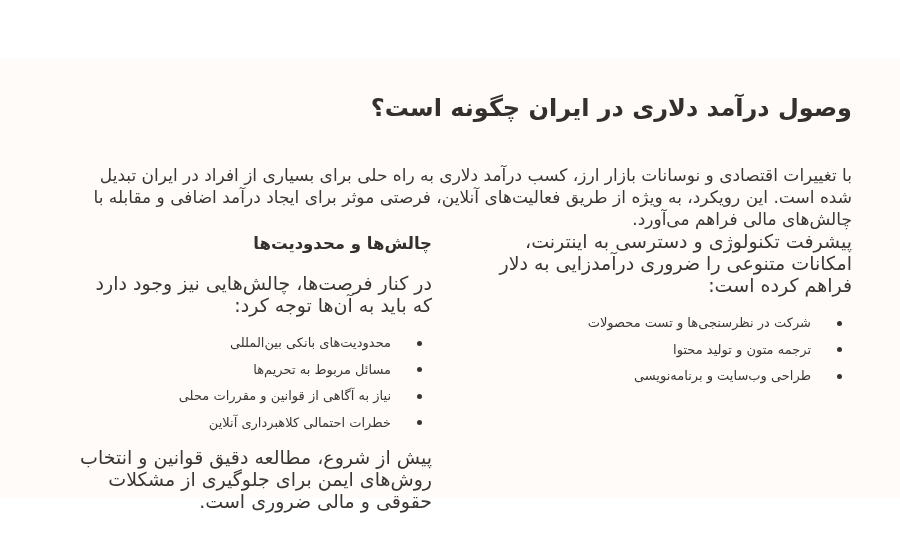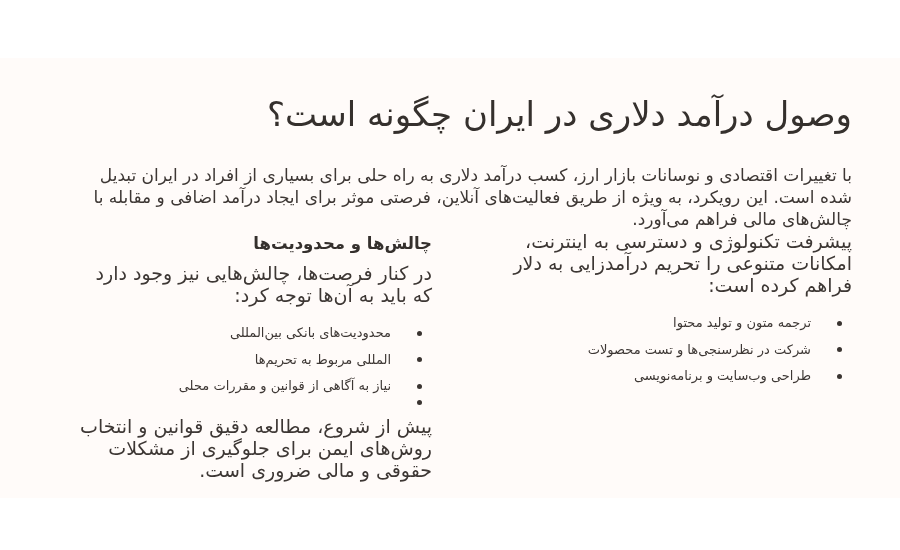--- a/index.html
+++ b/index.html
@@ -25,22 +25,22 @@
     .container {
       position: absolute;
       top: 0;
       right: 48px;
       width: 760px;
     }
     .page-title {
       position: absolute;
       top: 36px;
       right: 0;
-      font-size: 34px;
-      font-weight: normal;
+      font-size: 24px;
+      font-weight: bold;
       color: #35302d;
       white-space: nowrap;
       letter-spacing: -0.5px;
     }
     .intro {
       position: absolute;
       top: 106px;
       right: 0;
       width: 760px;
       font-size: 17px;
@@ -52,21 +52,21 @@
       position: absolute;
       top: 172px;
       width: 365px;
     }
     .col-right { right: 0; }
     .col-left { right: 420px; width: 360px; }
     .col h2 {
       font-size: 16.5px;
       font-weight: bold;
       color: #35302d;
-      margin-bottom: 4px;
+      margin-bottom: 14px;
       line-height: 28px;
     }
     .col p {
       font-size: 19px;
       line-height: 22px;
       color: #3d3734;
     }
     .col ul {
       list-style: none;
       margin: 14px 0 10px 0;
@@ -95,54 +95,55 @@
 <body>
 
 <div class="section">
   <div class="container">
 
     <h1 class="page-title">وصول درآمد دلاری در ایران چگونه است؟</h1>
 
     <p class="intro">با تغییرات اقتصادی و نوسانات بازار ارز، کسب درآمد دلاری به راه حلی برای بسیاری از افراد در ایران تبدیل شده است. این رویکرد، به ویژه از طریق فعالیت‌های آنلاین، فرصتی موثر برای ایجاد درآمد اضافی و مقابله با چالش‌های مالی فراهم می‌آورد.</p>
 
     <div class="col col-right">
-      <p>پیشرفت تکنولوژی و دسترسی به اینترنت، امکانات متنوعی را تحریم درآمدزایی به دلار فراهم کرده است:</p>
+      <p>پیشرفت تکنولوژی و دسترسی به اینترنت، امکانات متنوعی را ضروری درآمدزایی به دلار فراهم کرده است:</p>
       <ul>
         <li>
           <span class="bullet"></span>
-          <span>ترجمه متون و تولید محتوا</span>
+          <span>شرکت در نظرسنجی‌ها و تست محصولات</span>
         </li>
         <li>
           <span class="bullet"></span>
-          <span>شرکت در نظرسنجی‌ها و تست محصولات</span>
+          <span>ترجمه متون و تولید محتوا</span>
         </li>
         <li>
           <span class="bullet"></span>
           <span>طراحی وب‌سایت و برنامه‌نویسی</span>
         </li>
       </ul>
     </div>
 
     <div class="col col-left">
       <h2>چالش‌ها و محدودیت‌ها</h2>
       <p>در کنار فرصت‌ها، چالش‌هایی نیز وجود دارد که باید به آن‌ها توجه کرد:</p>
       <ul>
         <li>
           <span class="bullet"></span>
           <span>محدودیت‌های بانکی بین‌المللی</span>
         </li>
         <li>
           <span class="bullet"></span>
-          <span>المللی مربوط به تحریم‌ها</span>
+          <span>مسائل مربوط به تحریم‌ها</span>
         </li>
         <li>
           <span class="bullet"></span>
           <span>نیاز به آگاهی از قوانین و مقررات محلی</span>
         </li>
         <li>
           <span class="bullet"></span>
+          <span>خطرات احتمالی کلاهبرداری آنلاین</span>
         </li>
       </ul>
       <p>پیش از شروع، مطالعه دقیق قوانین و انتخاب روش‌های ایمن برای جلوگیری از مشکلات حقوقی و مالی ضروری است.</p>
     </div>
 
   </div>
 </div>
 
 </body></html>

